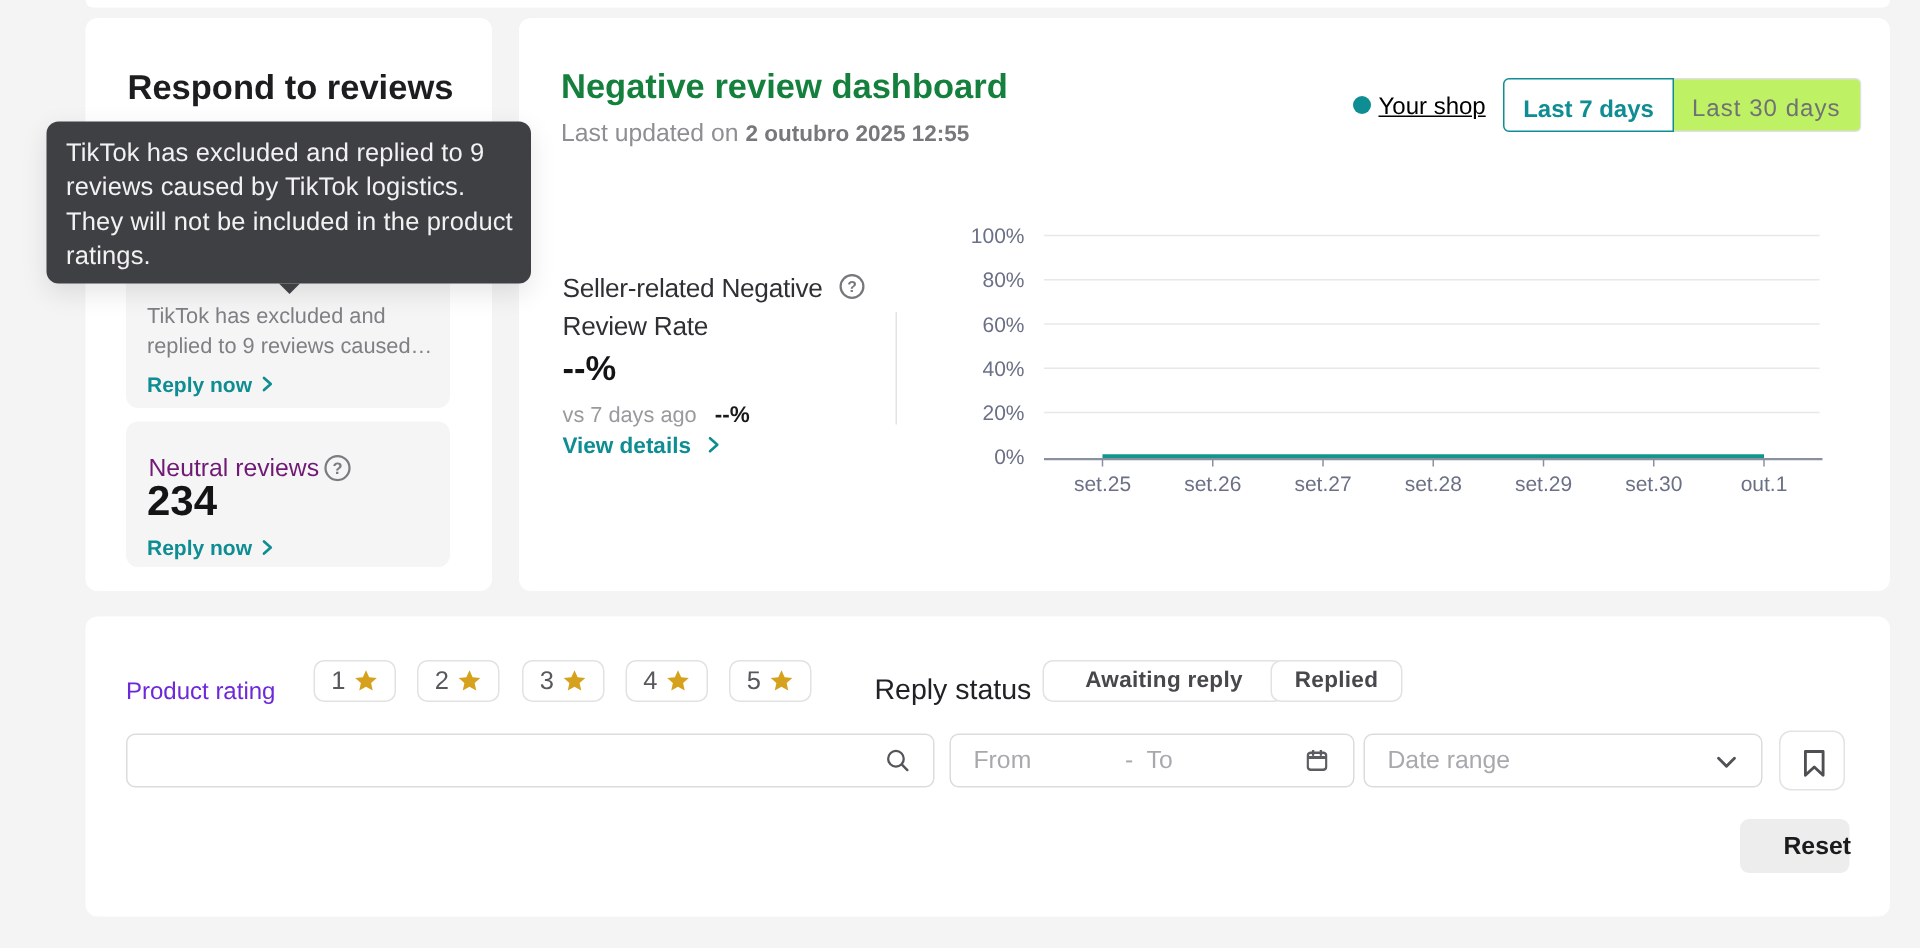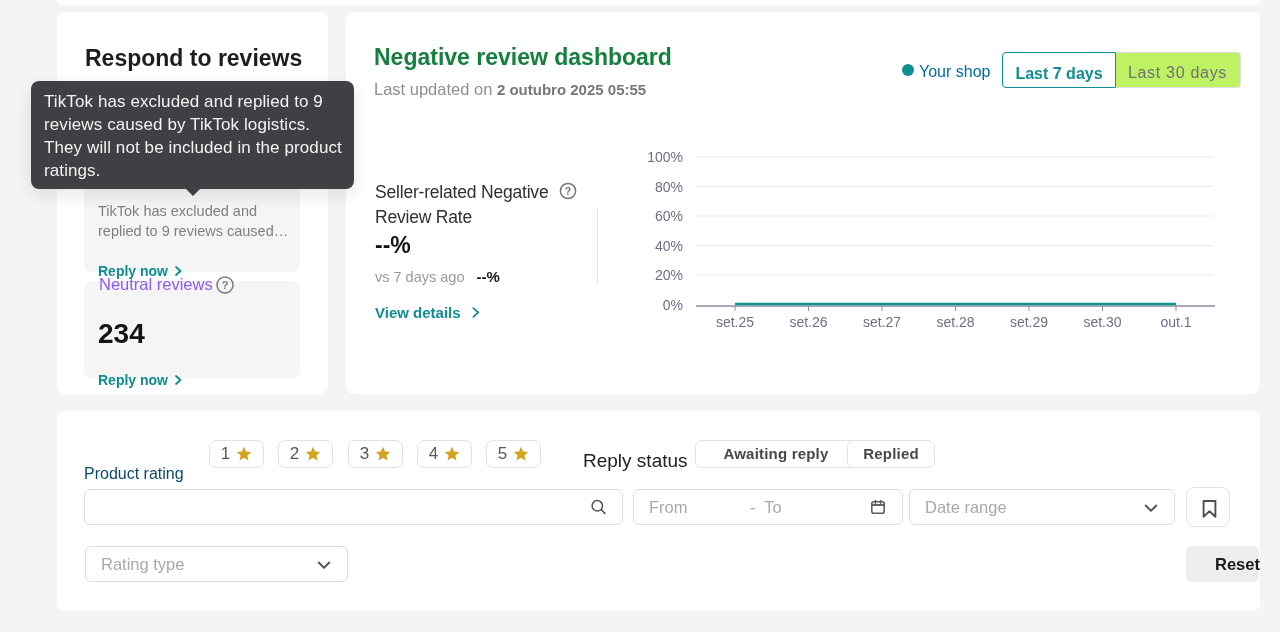--- a/index.html
+++ b/index.html
@@ -1,21 +1,21 @@
 <!DOCTYPE html>
 <html><head>
 <meta charset="utf-8">
 <style>
   * { margin:0; padding:0; box-sizing:border-box; }
   html,body { width:1280px; height:632px; overflow:hidden; background:#f4f4f5;
     font-family:"Liberation Sans", sans-serif; }
   .abs { position:absolute; }
   #stage { position:relative; width:1280px; height:632px; }
   .card { position:absolute; background:#fff; border-radius:8px; }
-  .teal { color:#0e8d92;margin-top:15px; }
+  .teal { color:#0e8d92; }
   .btn-outline { height:28px; border:1px solid #e2e2e4; border-radius:7px; background:#fff;
     text-align:center; line-height:26px; font-size:15px; font-weight:700; letter-spacing:0.2px; color:#47474c; }
   .star-btn { width:55px; height:28px; border:1px solid #e2e2e4; border-radius:7px; background:#fff;
     display:flex; align-items:center; justify-content:center; gap:6px;
     font-size:17px; color:#58585d; }
   .input { height:36px; border:1px solid #dcdcdf; border-radius:6px; background:#fff; }
   .ph { position:absolute; left:15px; top:8px; font-size:16.5px; color:#a9a9ad; }
 </style>
 </head>
 <body>
@@ -28,40 +28,40 @@
 
     <div class="abs" style="left:27px; top:138px; width:216px; height:122px; background:#f5f5f6; border-radius:8px;"></div>
     <div class="abs" style="left:41px; top:189px; width:210px; font-size:14.5px; line-height:20px; color:#7f7f84;">TikTok has excluded and<br>replied to 9 reviews caused…</div>
     <div class="abs teal" style="left:41px; top:236px; font-size:14px; font-weight:700;">Reply now
       <svg width="12" height="12" viewBox="0 0 12 12" style="vertical-align:-1px;">
           <path d="M4 2 L8.5 6 L4 10" fill="none" stroke="#0e8d92" stroke-width="1.8" stroke-linecap="round" stroke-linejoin="round"></path>
         </svg>
     </div>
 
     <div class="abs" style="left:27px; top:269px; width:216px; height:97px; background:#f5f5f6; border-radius:8px;"></div>
-    <div class="abs" style="left:42px; top:263px; font-size:16.5px; color:#8b5cf6;text-align:right;">Neutral reviews
+    <div class="abs" style="left:42px; top:291px; font-size:16.5px; color:#701a75;text-align:right;">Neutral reviews
       <svg width="18" height="18" viewBox="0 0 18 18" style="vertical-align:-3.5px; margin-left:-1px;">
           <circle cx="9" cy="9" r="8" fill="none" stroke="#7b7b80" stroke-width="1.5"></circle>
           <text x="9" y="13" text-anchor="middle" font-size="11" font-weight="700" fill="#7b7b80">?</text>
         </svg>
     </div>
     <div class="abs" style="left:41px; top:306px; font-size:28px; font-weight:700; color:#141416;">234</div>
     <div class="abs teal" style="left:41px; top:345px; font-size:14px; font-weight:700;">Reply now
       <svg width="12" height="12" viewBox="0 0 12 12" style="vertical-align:-1px;">
           <path d="M4 2 L8.5 6 L4 10" fill="none" stroke="#0e8d92" stroke-width="1.8" stroke-linecap="round" stroke-linejoin="round"></path>
         </svg>
     </div>
   </div>
 
   <div class="card" style="left:346px; top:12px; width:914px; height:382px;">
     <div class="abs" style="left:28px; top:32px; font-size:23px; font-weight:700; color:#15803d;">Negative review dashboard</div>
-    <div class="abs" style="left:28px; top:68px; font-size:16.5px; color:#8e8e93;">Last updated on <span style="font-size:15px; font-weight:700; color:#77777c;">2 outubro 2025 05:55</span></div>
+    <div class="abs" style="left:28px; top:68px; font-size:16.5px; color:#8e8e93;">Last updated on <span style="font-size:15px; font-weight:700; color:#77777c;">2 outubro 2025 12:55</span></div>
 
     <div class="abs" style="left:556px; top:52px; width:12px; height:12px; border-radius:50%; background:#0e8d92;"></div>
-    <div class="abs" style="left:573px; top:51px; font-size:16px; color:#0369a1;">Your shop</div>
+    <div class="abs" style="left:573px; top:51px; font-size:16px; color:#000000;text-decoration:underline;">Your shop</div>
     <div class="abs" style="left:656px; top:39.5px; width:114px; height:36px; border:1.5px solid #0e8d92; border-radius:4px 0 0 4px; background:#fff; z-index:2; text-align:center; line-height:41px; font-size:16px; font-weight:700;"><span class="teal" style="color:#0e8d92;">Last 7 days</span></div>
     <div class="abs" style="left:769px; top:39.5px; width:126px; height:36px; border:1px solid #e0e0e2; border-left:none; border-radius:0 4px 4px 0; background:#bef264; text-align:center; line-height:40px; font-size:16px; font-weight:500; letter-spacing:0.7px; color:#707075;">Last 30 days</div>
 
     <div class="abs" style="left:29px; top:168px; width:230px; font-size:17.5px; line-height:25px; color:#303034; letter-spacing:-0.2px;">Seller-related Negative<br>Review Rate</div>
     <svg class="abs" style="left:213px; top:170px;" width="18" height="18" viewBox="0 0 18 18">
         <circle cx="9" cy="9" r="7.6" fill="none" stroke="#77777c" stroke-width="1.5"></circle>
         <text x="9" y="12.7" text-anchor="middle" font-size="10.5" font-weight="700" fill="#77777c">?</text>
       </svg>
     <div class="abs" style="left:29px; top:219.5px; font-size:23px; font-weight:700; color:#141416;">--%</div>
     <div class="abs" style="left:29px; top:256px; font-size:14.5px; color:#9a9a9e;">vs 7 days ago&nbsp;&nbsp; <span style="color:#19191b; font-weight:700; font-size:15px;">--%</span></div>
@@ -114,21 +114,21 @@
         <text x="556" y="199">out.1</text>
       </g>
     </svg>
   </div>
 
   <div class="abs" style="left:31px; top:81px; width:323px; height:108px; background:#3f4044; border-radius:8px; z-index:10; padding:9px 13px; box-shadow:0 6px 18px rgba(0,0,0,0.10); font-size:17px; line-height:23px; letter-spacing:0.1px; white-space:nowrap; color:#f2f2f3;">TikTok has excluded and replied to 9<br>reviews caused by TikTok logistics.<br>They will not be included in the product<br>ratings.</div>
   <div class="abs" style="left:186px; top:188.5px; width:0; height:0; border-left:7px solid transparent; border-right:7px solid transparent; border-top:7px solid #3f4044; z-index:10;"></div>
 
   <div class="card" style="left:57px; top:411px; width:1203px; height:200px;">
 
-    <div class="abs" style="left:27px; top:54px; font-size:16px; color:#0c4a6e;">Product rating</div>
+    <div class="abs" style="left:27px; top:42px; font-size:16px; color:#6d28d9;">Product rating</div>
 
     <div class="abs star-btn" style="left:152px; top:29px;">1<svg width="16" height="16" viewBox="0 0 16 16">
           <path d="M8 0.8 L10.1 5.5 L15.2 6.0 L11.4 9.4 L12.5 14.4 L8 11.8 L3.5 14.4 L4.6 9.4 L0.8 6.0 L5.9 5.5 Z" fill="#d6a11c"></path>
         </svg></div>
     <div class="abs star-btn" style="left:221px; top:29px;">2<svg width="16" height="16" viewBox="0 0 16 16">
           <path d="M8 0.8 L10.1 5.5 L15.2 6.0 L11.4 9.4 L12.5 14.4 L8 11.8 L3.5 14.4 L4.6 9.4 L0.8 6.0 L5.9 5.5 Z" fill="#d6a11c"></path>
         </svg></div>
     <div class="abs star-btn" style="left:291px; top:29px;">3<svg width="16" height="16" viewBox="0 0 16 16">
           <path d="M8 0.8 L10.1 5.5 L15.2 6.0 L11.4 9.4 L12.5 14.4 L8 11.8 L3.5 14.4 L4.6 9.4 L0.8 6.0 L5.9 5.5 Z" fill="#d6a11c"></path>
         </svg></div>
@@ -163,22 +163,16 @@
           <line x1="4.4" y1="0.5" x2="4.4" y2="3.2" stroke="#5c5c61" stroke-width="1.6" stroke-linecap="round"></line>
           <line x1="9.6" y1="0.5" x2="9.6" y2="3.2" stroke="#5c5c61" stroke-width="1.6" stroke-linecap="round"></line>
         </svg>
     </div>
     <div class="abs" style="left:1129px; top:76px; width:44px; height:40px; border:1px solid #e3e3e5; border-radius:8px;">
       <svg style="position:absolute; left:15px; top:12px;" width="15" height="18" viewBox="0 0 15 18">
           <path d="M1.6 1 H13.4 V16.8 L7.5 11.3 L1.6 16.8 Z" fill="none" stroke="#4e4e53" stroke-width="1.9" stroke-linejoin="round"></path>
         </svg>
     </div>
 
-    <div class="abs input" style="left:28px; top:135px; width:263px;">
-      <span class="ph">Rating type</span>
-      <svg style="position:absolute; right:16px; top:14px;" width="14" height="9" viewBox="0 0 14 9">
-          <path d="M1.7 1.5 L7 6.8 L12.3 1.5" fill="none" stroke="#515156" stroke-width="1.9" stroke-linecap="round" stroke-linejoin="round"></path>
-        </svg>
-    </div>
-    <div class="abs" style="left:1129px; top:135px; width:73px; height:36px; background:#ededee; border-radius:6px; text-align:center; line-height:36px; font-size:16.5px; font-weight:700; color:#1b1b1d;padding-left:29px;">Reset</div>
+    <div class="abs" style="left:1103px; top:135px; width:73px; height:36px; background:#ededee; border-radius:6px; text-align:center; line-height:36px; font-size:16.5px; font-weight:700; color:#1b1b1d;padding-left:29px;">Reset</div>
   </div>
 
 </div>
 
 </body></html>

